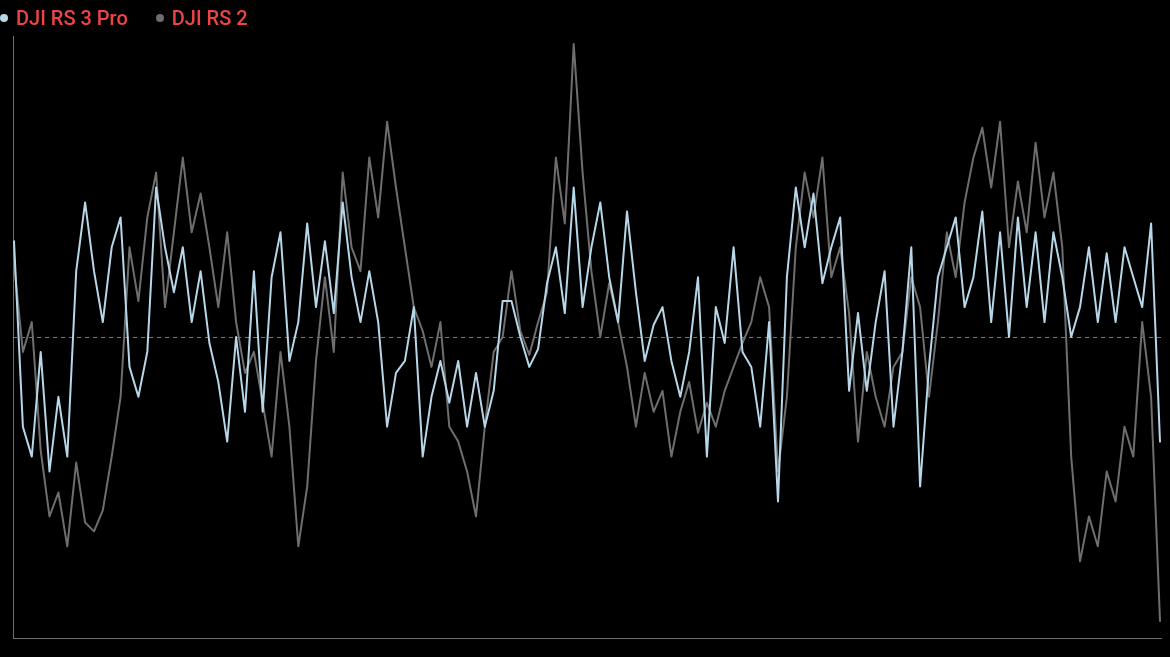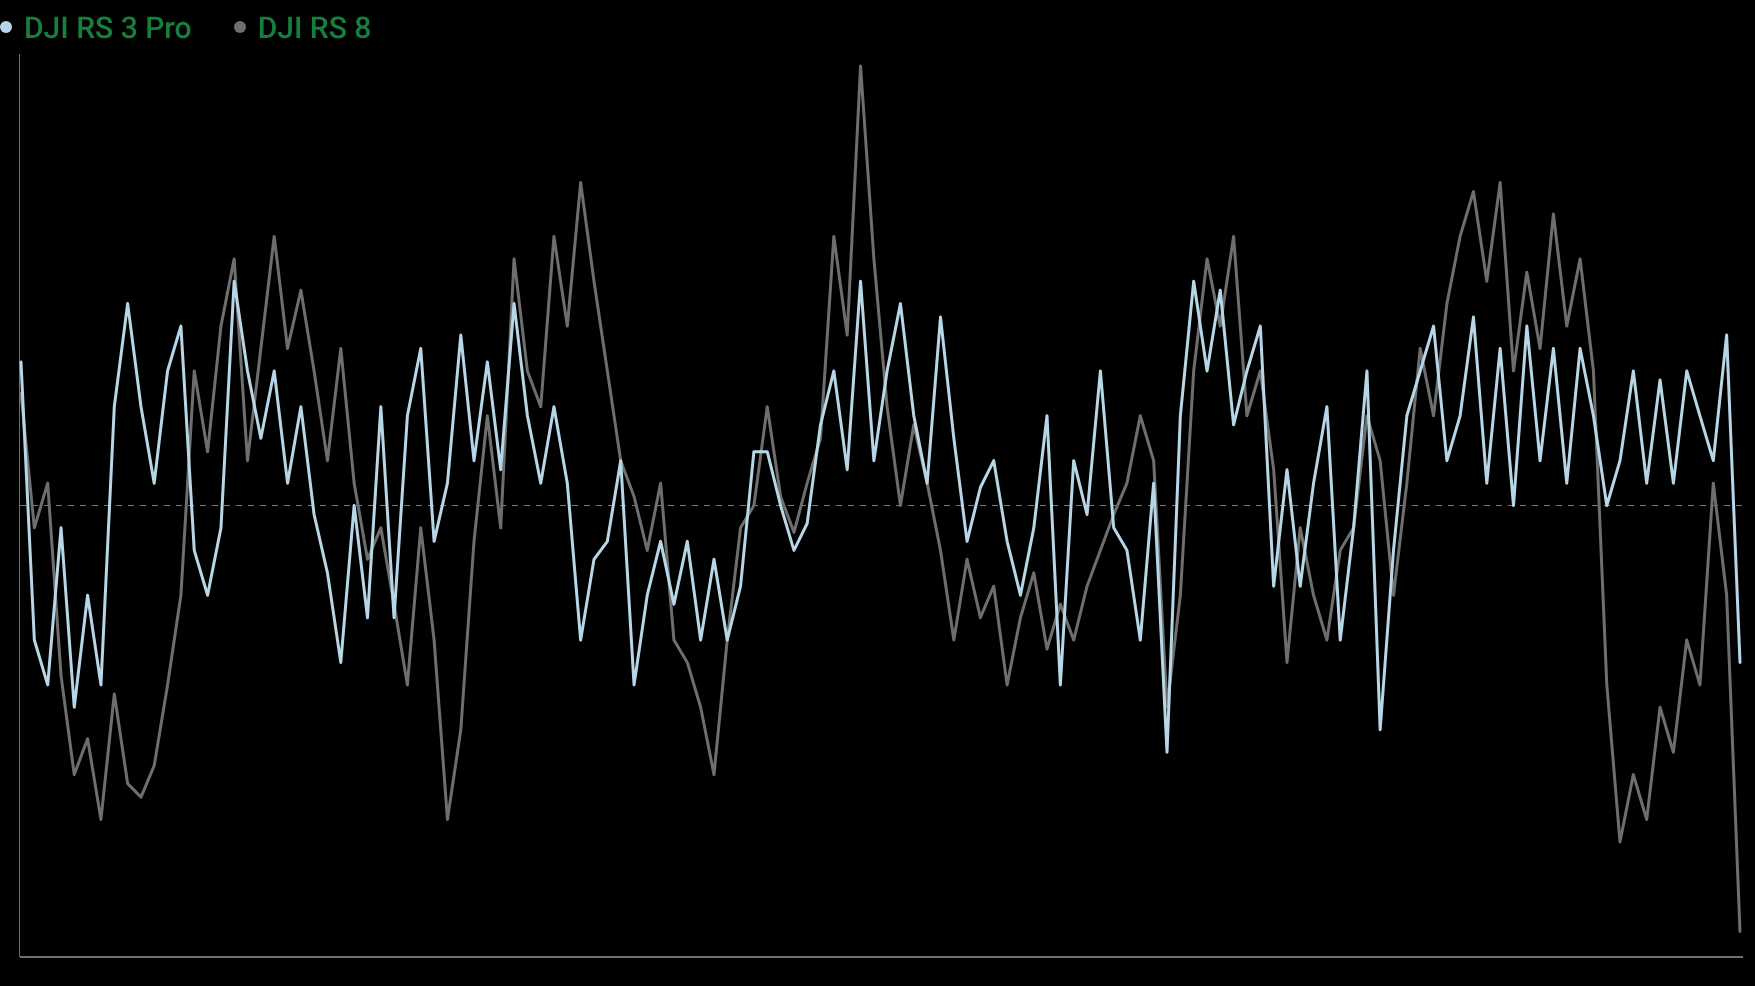--- a/index.html
+++ b/index.html
@@ -15,21 +15,21 @@
     position: relative;
     width: 1170px;
     height: 657px;
   }
   .legend {
     display: flex;
     align-items: center;
     gap: 28px;
     padding: 4px 0 0 0;
     height: 28px;
-    color: #15803d;
+    color: #ef4444;
     font-size: 20px;
     font-weight: 500;
   }
   .legend-item {
     display: flex;
     align-items: center;
     gap: 8px;
   }
   .dot {
     width: 8px;
@@ -68,21 +68,21 @@
 
 <div class="wrap">
 
   <div class="legend">
     <div class="legend-item">
       <span class="dot" style="background:#b7d7e8"></span>
       <span>DJI RS 3 Pro</span>
     </div>
     <div class="legend-item">
       <span class="dot" style="background:#6e6e6e"></span>
-      <span>DJI RS 8</span>
+      <span>DJI RS 2</span>
     </div>
   </div>
 
   <div class="chart-area">
     <svg id="plot" width="1150" height="612" viewBox="0 0 1150 612">
 
       <line class="axis-line" x1="1" y1="0" x2="1" y2="602"></line>
 
       <line class="axis-line" x1="1" y1="602" x2="1150" y2="602"></line>
 

